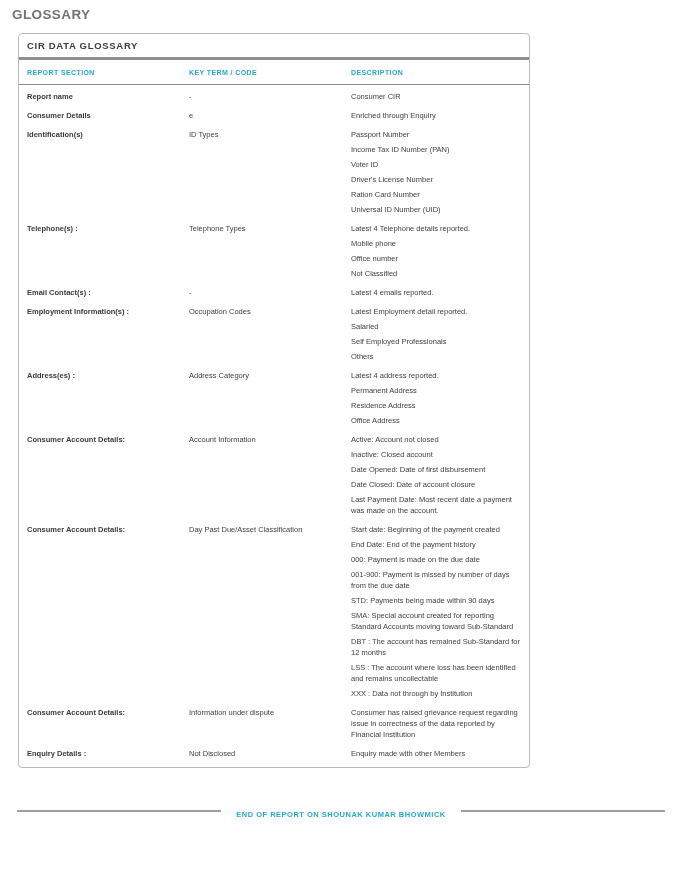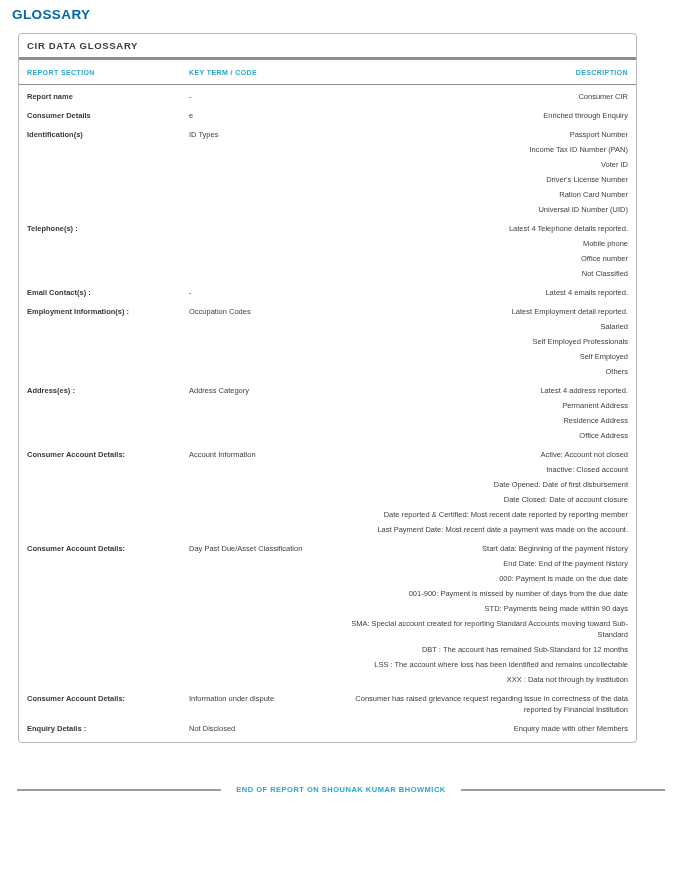--- a/index.html
+++ b/index.html
@@ -11,27 +11,27 @@
     color: #3f3f3f;
     overflow: hidden;
   }
   .page { width: 681px; padding: 7px 0 0 0; }
 
   .page-title {
     margin-left: 12px;
     font-size: 13.5px;
     font-weight: 700;
     letter-spacing: 0.4px;
-    color: #0369a1;
+    color: #737373;
     line-height: 16px;
   }
 
   .card {
     margin: 10px 16px 8px 18px;
-    width: 619px;
+    width: 512px;
     border: 1px solid #b9b9b9;
     border-radius: 4px;
     background: #ffffff;
   }
   .card-title {
     padding: 6px 8px 5px 8px;
     font-size: 9.5px;
     font-weight: 700;
     letter-spacing: 0.7px;
     color: #3a3b41;
@@ -53,38 +53,37 @@
     letter-spacing: 0.4px;
     color: #29a7c9;
     line-height: 9px;
   }
   .rows { padding: 6px 8px 3px 8px; }
   .row { display: flex; margin-bottom: 8px; }
   .row:last-child { margin-bottom: 5px; }
 
   .col-section { width: 162px; flex: none; padding-right: 6px; }
   .col-key     { width: 162px; flex: none; padding-right: 6px; }
-  .col-desc    { flex: 1; text-align: right; }
+  .col-desc    { flex: 1; }
   .col-headers .col-section, .col-headers .col-key { padding-right: 6px; }
 
   .cell { font-size: 7.5px; line-height: 11px; }
   .col-section { font-weight: 700; color: #38393e; }
   .col-key { font-weight: 400; color: #404040; }
   .desc-line {
     font-size: 7.5px;
     line-height: 11px;
     color: #404040;
     margin-bottom: 4px;
   }
   .desc-line:last-child { margin-bottom: 0; }
 
   .footer {
     margin: 42px 16px 0 17px;
     display: flex;
-    align-items: center;
   }
   .footer .rule {
     flex: 1;
     height: 2px;
     background: #9d9d9d;
   }
   .footer .footer-label {
     margin: 0 15px;
     font-size: 7.5px;
     font-weight: 700;
@@ -133,20 +132,21 @@
             <div class="desc-line">Passport Number</div>
             <div class="desc-line">Income Tax ID Number (PAN)</div>
             <div class="desc-line">Voter ID</div>
             <div class="desc-line">Driver's License Number</div>
             <div class="desc-line">Ration Card Number</div>
             <div class="desc-line">Universal ID Number (UID)</div>
           </div>
         </div>
         <div class="row">
           <div class="cell col-section">Telephone(s) :</div>
+          <div class="cell col-key">Telephone Types</div>
           <div class="cell col-desc">
             <div class="desc-line">Latest 4 Telephone details reported.</div>
             <div class="desc-line">Mobile phone</div>
             <div class="desc-line">Office number</div>
             <div class="desc-line">Not Classified</div>
           </div>
         </div>
         <div class="row">
           <div class="cell col-section">Email Contact(s) :</div>
           <div class="cell col-key">-</div>
@@ -154,21 +154,20 @@
             <div class="desc-line">Latest 4 emails reported.</div>
           </div>
         </div>
         <div class="row">
           <div class="cell col-section">Employment Information(s) :</div>
           <div class="cell col-key">Occupation Codes</div>
           <div class="cell col-desc">
             <div class="desc-line">Latest Employment detail reported.</div>
             <div class="desc-line">Salaried</div>
             <div class="desc-line">Self Employed Professionals</div>
-            <div class="desc-line">Self Employed</div>
             <div class="desc-line">Others</div>
           </div>
         </div>
         <div class="row">
           <div class="cell col-section">Address(es) :</div>
           <div class="cell col-key">Address Category</div>
           <div class="cell col-desc">
             <div class="desc-line">Latest 4 address reported.</div>
             <div class="desc-line">Permanent Address</div>
             <div class="desc-line">Residence Address</div>
@@ -176,29 +175,28 @@
           </div>
         </div>
         <div class="row">
           <div class="cell col-section">Consumer Account Details:</div>
           <div class="cell col-key">Account Information</div>
           <div class="cell col-desc">
             <div class="desc-line">Active: Account not closed</div>
             <div class="desc-line">Inactive: Closed account</div>
             <div class="desc-line">Date Opened: Date of first disbursement</div>
             <div class="desc-line">Date Closed: Date of account closure</div>
-            <div class="desc-line">Date reported &amp; Certified: Most recent date reported by reporting member</div>
             <div class="desc-line">Last Payment Date: Most recent date a payment was made on the account.</div>
           </div>
         </div>
         <div class="row">
           <div class="cell col-section">Consumer Account Details:</div>
           <div class="cell col-key">Day Past Due/Asset Classification</div>
           <div class="cell col-desc">
-            <div class="desc-line">Start data: Beginning of the payment history</div>
+            <div class="desc-line">Start date: Beginning of the payment created</div>
             <div class="desc-line">End Date: End of the payment history</div>
             <div class="desc-line">000: Payment is made on the due date</div>
             <div class="desc-line">001-900: Payment is missed by number of days from the due date</div>
             <div class="desc-line">STD: Payments being made within 90 days</div>
             <div class="desc-line">SMA: Special account created for reporting Standard Accounts moving toward Sub-Standard</div>
             <div class="desc-line">DBT : The account has remained Sub-Standard for 12 months</div>
             <div class="desc-line">LSS : The account where loss has been identified and remains uncollectable</div>
             <div class="desc-line">XXX : Data not through by Institution</div>
           </div>
         </div>

